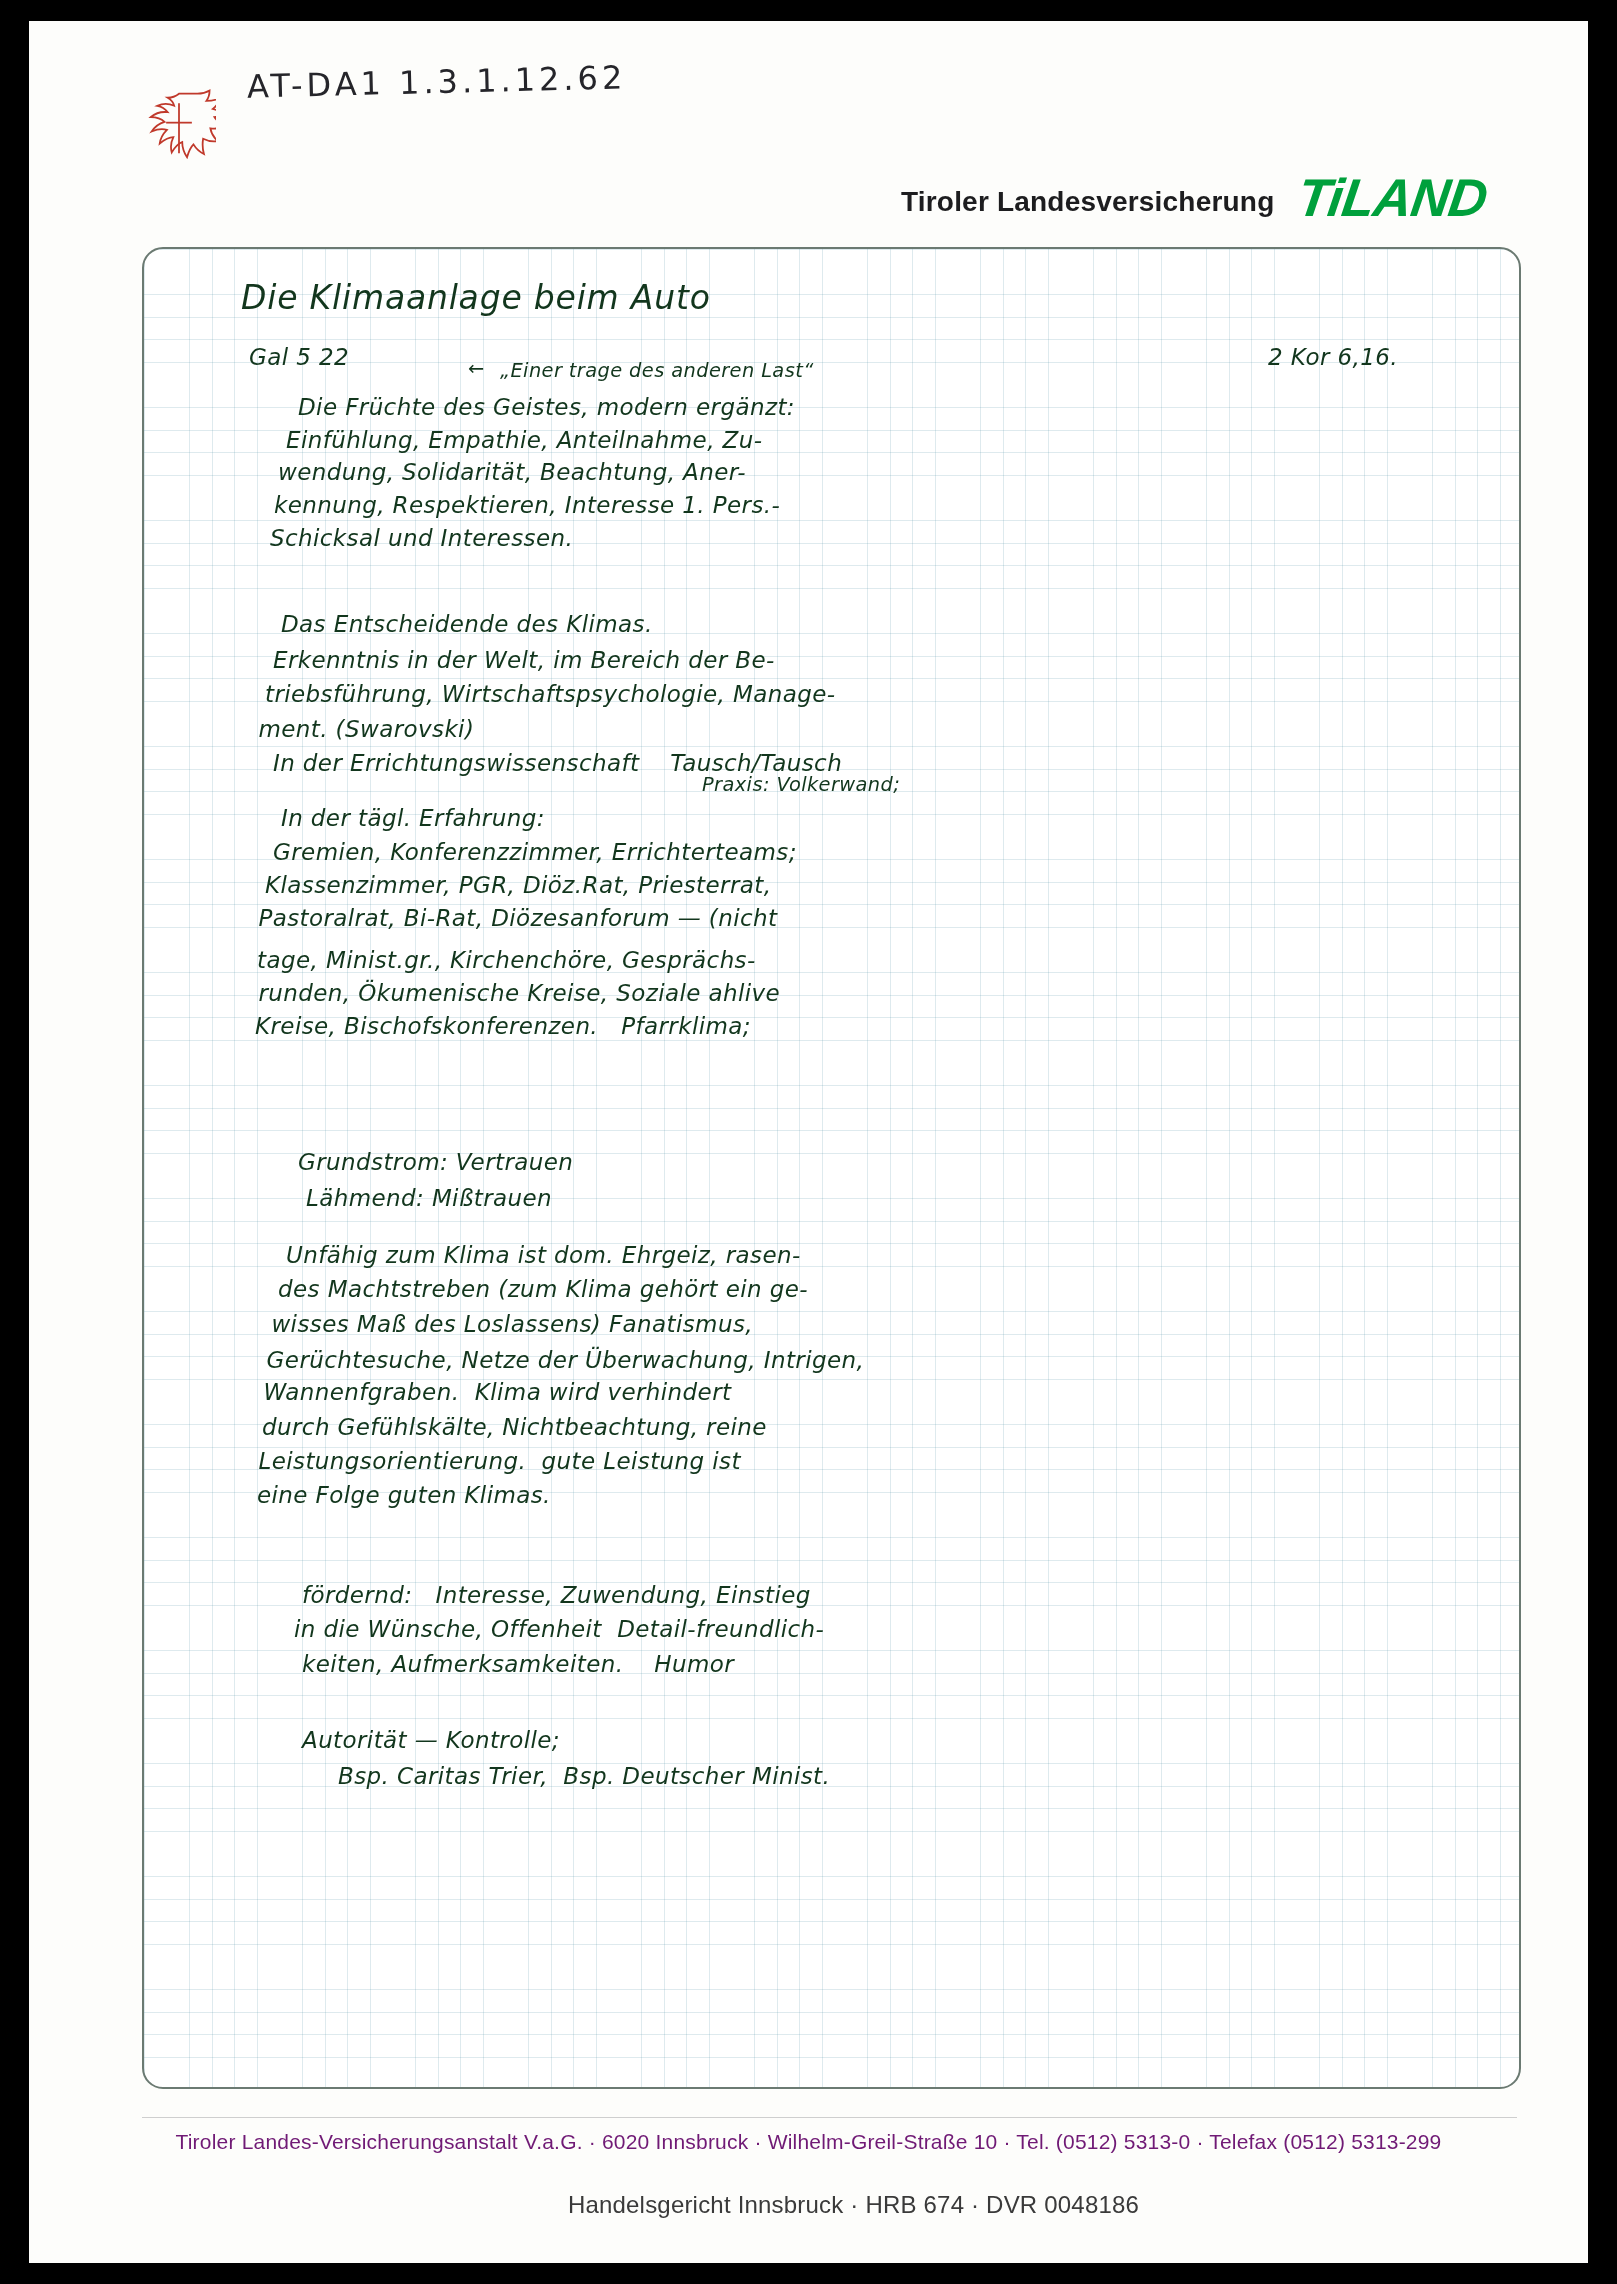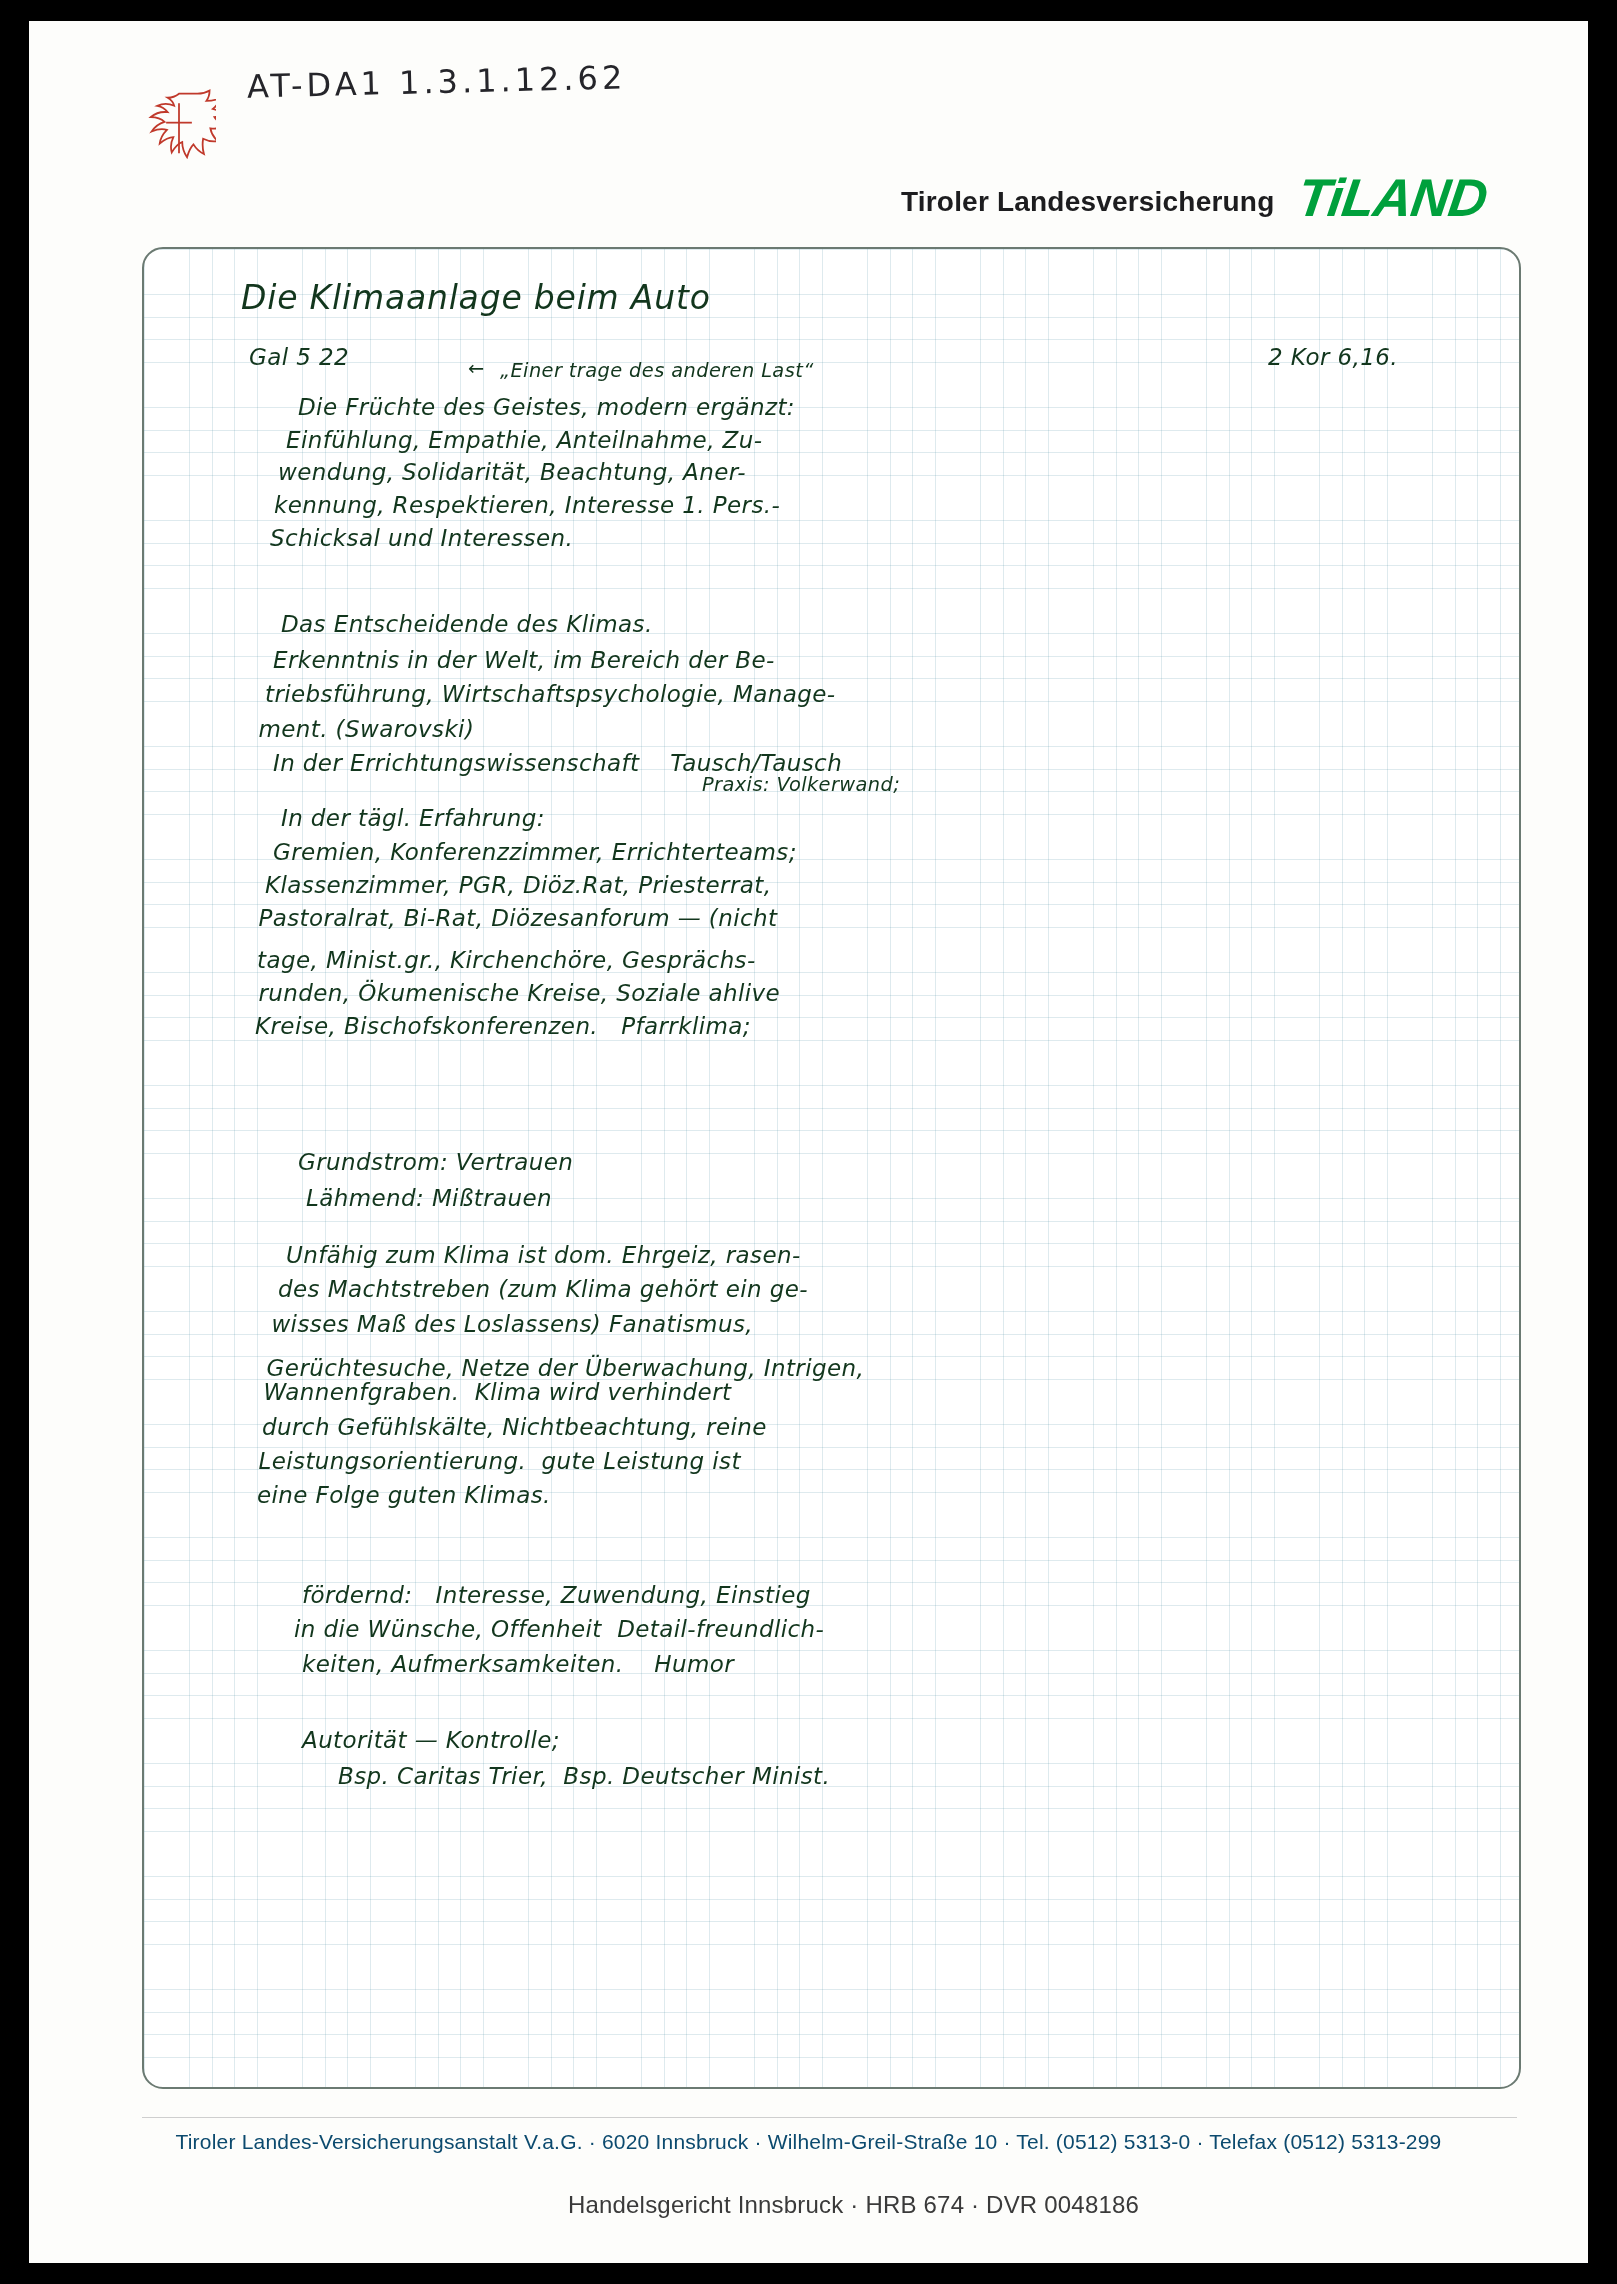--- a/index.html
+++ b/index.html
@@ -131,21 +131,21 @@
     position: absolute;
     left: 113px;
     top: 2096px;
     width: 1375px;
     height: 0.8px;
     background: #cfcfcf;
   }
   .footer-line1 {
     font-family: "Liberation Sans", sans-serif;
     font-size: 21px;
-    color: #0c4a6e;
+    color: #701a75;
     letter-spacing: 0.2px;
   }
   .footer-line2 {
     margin-top: 37px;
     font-family: "Liberation Sans", sans-serif;
     font-size: 24px;
     color: #3a3a3a;
     letter-spacing: 0.2px;
     padding-left: 90px;
   }
@@ -224,21 +224,21 @@
 
     <div class="blk-wrap" style="left:154px; top:902px;">
       <span class="hand ink line" style="position:relative;">Grundstrom: Vertrauen</span>
       <span class="hand ink line" style="position:relative; top:13px; left:8px;">Lähmend: Mißtrauen</span>
     </div>
 
     <div class="blk-wrap" style="left:142px; top:995px;">
       <span class="hand ink line" style="position:relative;">Unfähig zum Klima ist dom. Ehrgeiz, rasen-</span>
       <span class="hand ink line" style="position:relative; top:11.3px; left:-8px;">des Machtstreben (zum Klima gehört ein ge-</span>
       <span class="hand ink line" style="position:relative; top:22.6px; left:-14.6px;">wisses Maß des Loslassens) Fanatismus,</span>
-      <span class="hand ink line" style="position:relative; top:44px; left:-19.4px;">Gerüchtesuche, Netze der Überwachung, Intrigen,</span>
+      <span class="hand ink line" style="position:relative; top:36px; left:-19.4px;">Gerüchtesuche, Netze der Überwachung, Intrigen,</span>
       <span class="hand ink line" style="position:relative; top:45px; left:-22.6px;">Wannenfgraben.  Klima wird verhindert</span>
       <span class="hand ink line" style="position:relative; top:57px; left:-24px;">durch Gefühlskälte, Nichtbeachtung, reine</span>
       <span class="hand ink line" style="position:relative; top:68px; left:-27.5px;">Leistungsorientierung.  gute Leistung ist</span>
       <span class="hand ink line" style="position:relative; top:79px; left:-29px;">eine Folge guten Klimas.</span>
     </div>
 
     <div class="blk-wrap" style="left:158px; top:1335px;">
       <span class="hand ink line" style="position:relative;">fördernd:   Interesse, Zuwendung, Einstieg</span>
       <span class="hand ink line" style="position:relative; top:11.3px; left:-8px;">in die Wünsche, Offenheit  Detail-freundlich-</span>
       <span class="hand ink line" style="position:relative; top:22.6px; left:0px;">keiten, Aufmerksamkeiten.    Humor</span>

